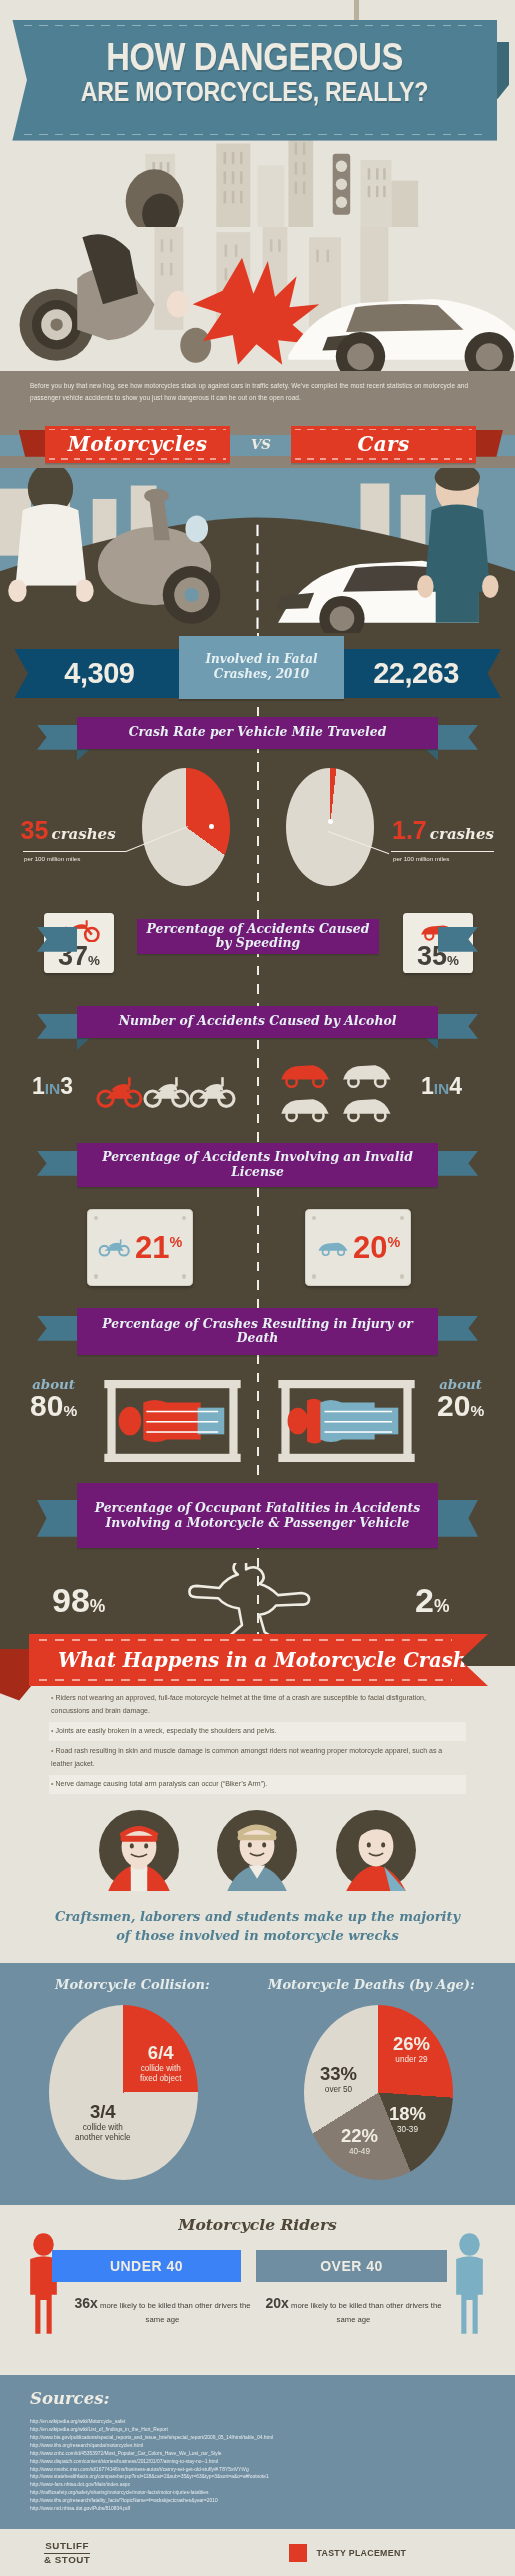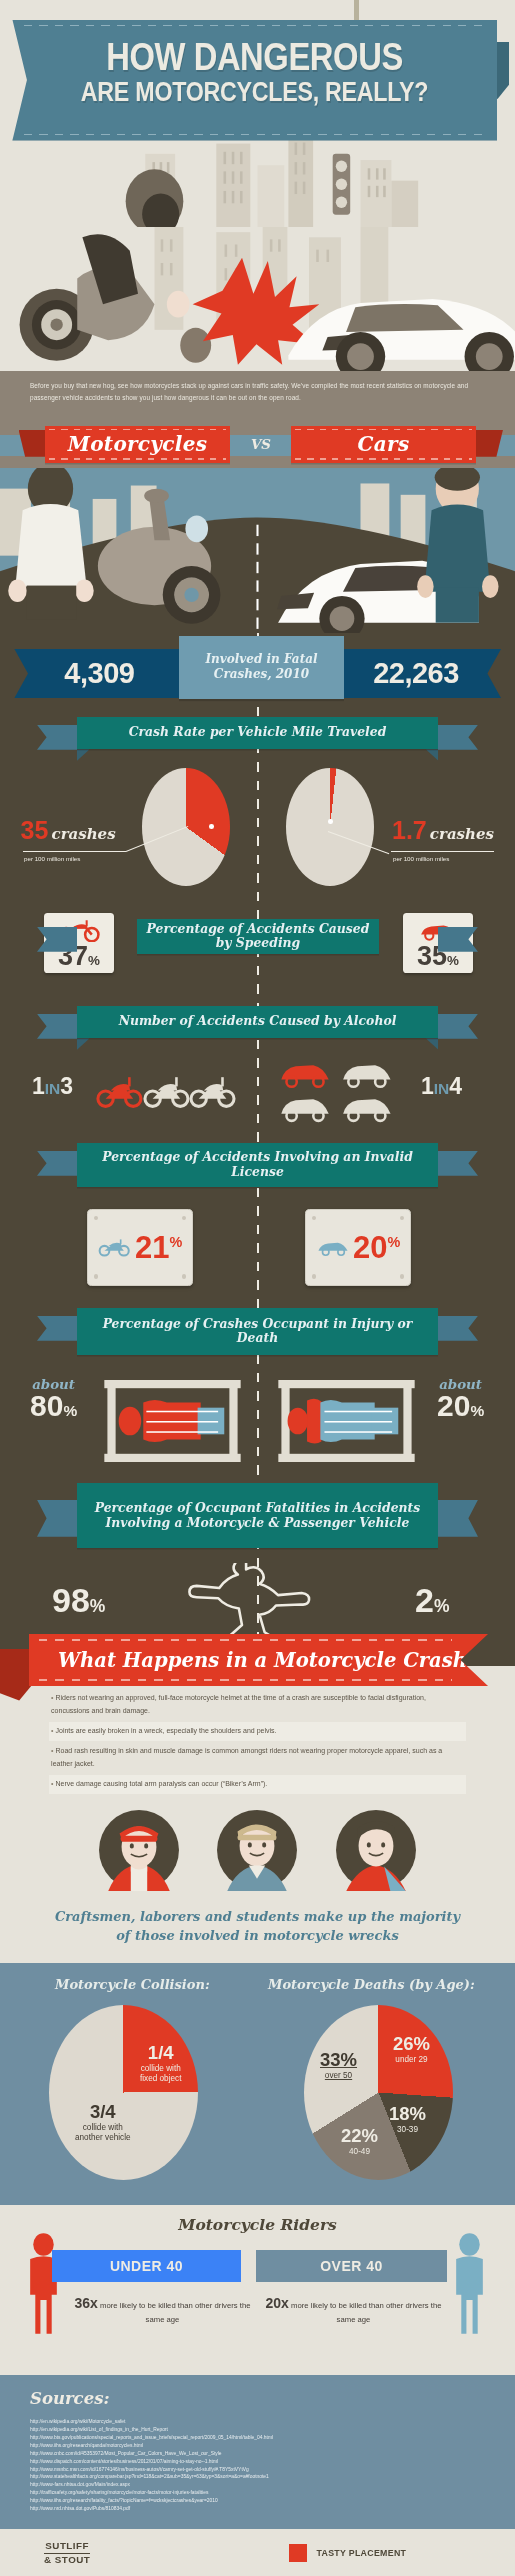--- a/index.html
+++ b/index.html
@@ -99,21 +99,21 @@
   .stats{ position:relative; background:#4e4738; padding:0 0 13.4px 0; }
   .divider{
     position:absolute; left:257px; top:0; bottom:0; width:1.5px;
     background:repeating-linear-gradient(to bottom,#efece3 0 9.3px, transparent 9.3px 18.5px);
   }
 
   
   .bribbon-wrap{ position:relative; height:47px; margin:0 0 0 0; }
   .bribbon{
     position:absolute; left:77px; width:361px; top:6.2px; min-height:32px;
-    background:#0f766e; color:#e6f0f2; text-align:center;
+    background:#701a75; color:#e6f0f2; text-align:center;
     display:flex; align-items:center; justify-content:center; padding:3.1px 5.2px;
     box-shadow:0 1.5px 0 rgba(0,0,0,.14); z-index:2;
   }
   .bribbon .script{ font-size:12.4px; line-height:1.18; }
   .btail{ position:absolute; top:14.4px; width:40px; height:25px; background:#45778c; z-index:1; }
   .btail.l{ left:37px; clip-path:polygon(0 0,100% 0,100% 100%,0 100%,24% 50%); }
   .btail.r{ left:438px; clip-path:polygon(0 0,100% 0,76% 50%,100% 100%,0 100%); }
   .btail-drop{ position:absolute; width:12.4px; height:11.3px; background:#35606f; top:39px; }
   .btail-drop.l{ left:77px; clip-path:polygon(0 0,100% 0,0 100%); }
   .btail-drop.r{ left:426px; clip-path:polygon(0 0,100% 0,100% 100%); }
@@ -623,21 +623,21 @@
         </span>
       </div>
     </div>
 
     <div class="bribbon-wrap" style="height:65px;">
       <div class="btail l"></div>
       <div class="btail r"></div>
       <div class="btail-drop l"></div>
       <div class="btail-drop r"></div>
       <div class="bribbon" style="min-height:47px;">
-        <span class="script">Percentage of Crashes Occupant in Injury or Death</span>
+        <span class="script">Percentage of Crashes Resulting in Injury or Death</span>
       </div>
     </div>
 
     <div style="position:relative; height:98px;">
       <div style="position:absolute; left:30px; top:9.3px; text-align:center;">
         <div class="about">about</div>
         <div class="bignum">
           <span>80</span><span class="sm">%</span>
         </div>
       </div>
@@ -751,42 +751,42 @@
     <div>Craftsmen, laborers and students make up the majority</div>
     <div>of those involved in motorcycle wrecks</div>
   </div>
 
   <div class="pies">
     <div class="pie-title" style="left:55px;">Motorcycle Collision:</div>
     <div class="pie-title" style="left:268px;">Motorcycle Deaths (by Age):</div>
 
     <div class="bigpie" style="left:49px; top:42px; background:conic-gradient(#e03a24 0deg 90deg,#ded9cf 90deg 360deg);"></div>
     <div class="plabel" style="left:140px; top:81px;">
-      <div class="big lt">1/4</div>
+      <div class="big lt">6/4</div>
       <div class="sub lt">collide with<br>fixed object</div>
     </div>
     <div class="plabel" style="left:75px; top:140px;">
       <div class="big dk">3/4</div>
       <div class="sub dk">collide with<br>another vehicle</div>
     </div>
 
     <div class="bigpie" style="left:304px; top:42px; background:conic-gradient(#e03a24 0deg 94deg,#4e4738 94deg 158deg,#857b70 158deg 238deg,#ded9cf 238deg 360deg);"></div>
     <div class="plabel" style="left:381px; top:72px;margin-left:12px;">
       <div class="big lt">26%</div>
       <div class="sub lt">under 29</div>
     </div>
     <div class="plabel" style="left:389px; top:142px;">
       <div class="big lt">18%</div>
       <div class="sub lt">30-39</div>
     </div>
     <div class="plabel" style="left:341px; top:164px;">
       <div class="big lt">22%</div>
       <div class="sub lt">40-49</div>
     </div>
-    <div class="plabel" style="left:320px; top:88px;text-decoration:underline;">
+    <div class="plabel" style="left:320px; top:102px;">
       <div class="big dk">33%</div>
       <div class="sub dk">over 50</div>
     </div>
   </div>
 
   <div class="riders">
     <div class="riders-title">Motorcycle Riders</div>
     <svg style="position:absolute; left:23px; top:28px;" width="41" height="103" viewBox="0 0 80 200">
       <ellipse cx="40" cy="22" rx="20" ry="22" fill="#e03a24"></ellipse>
       <path d="M14 50 Q40 40 66 50 L66 120 L56 120 L56 196 L46 196 L46 130 L34 130 L34 196 L24 196 L24 120 L14 120 Z" fill="#e03a24"></path>

